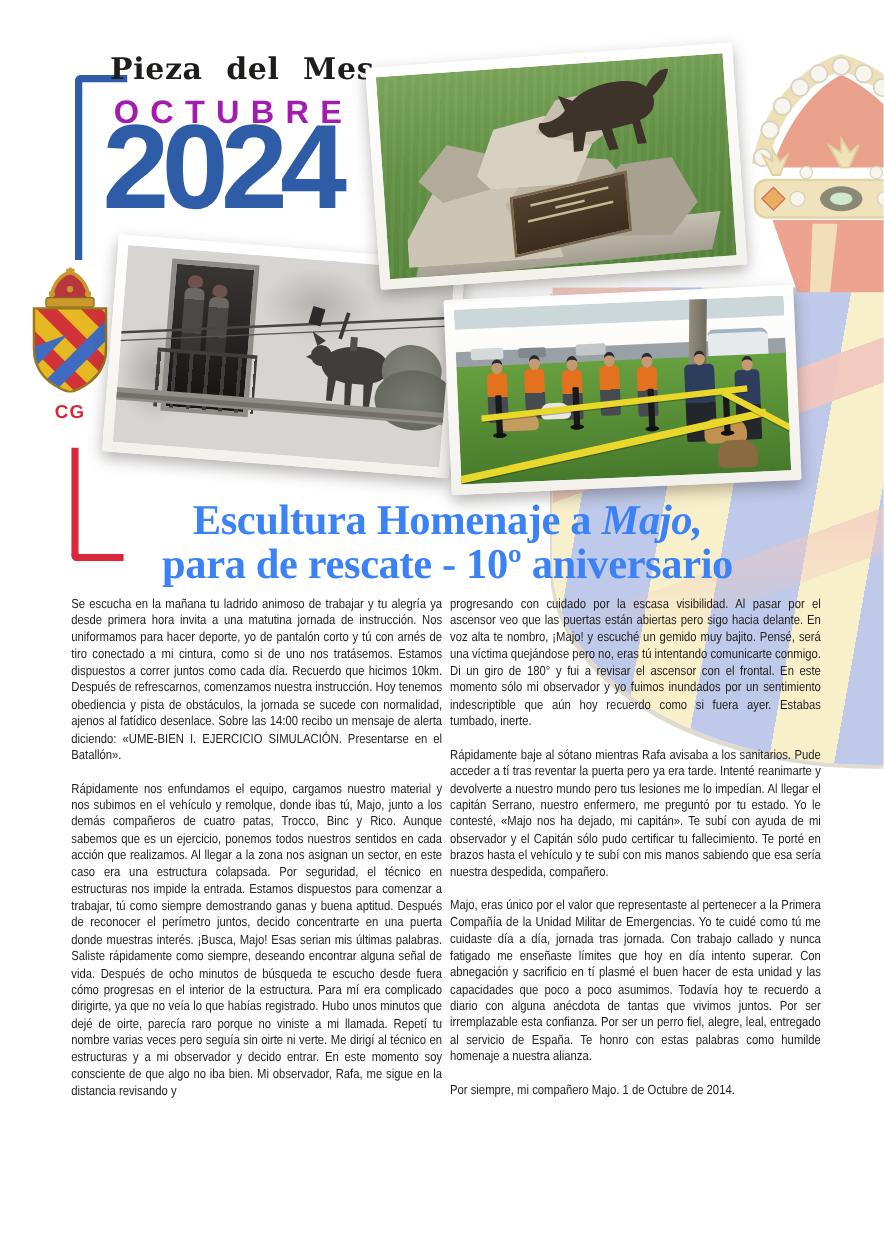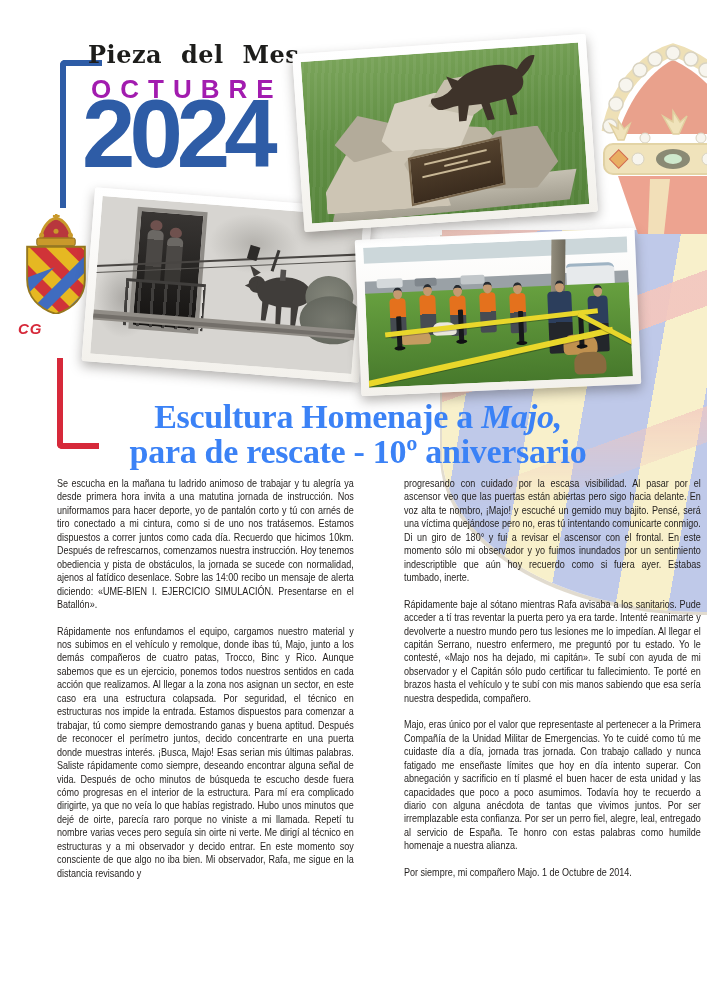--- a/index.html
+++ b/index.html
@@ -20,40 +20,40 @@
     -webkit-mask: linear-gradient(#000 0 38%, transparent 72%);
             mask: linear-gradient(#000 0 38%, transparent 72%);
   }
   .wm-crown{ position:absolute; left:588px; top:34px; z-index:0; }
 
   
   .rail-blue{ position:absolute; left:60px; top:60px; width:36px; height:142px; z-index:2;
     border-left:6px solid #2e5ca6; border-top:6px solid #2e5ca6; border-top-left-radius:5px; }
   .rail-red{ position:absolute; left:57px; top:358px; width:36px; height:85px; z-index:2;
     border-left:6px solid #d6293a; border-bottom:6px solid #d6293a; border-bottom-left-radius:5px; }
-  .emblem{ position:absolute; left:18px; top:214px; width:76px; z-index:2; text-align:left;font-style:italic; }
+  .emblem{ position:absolute; left:18px; top:214px; width:76px; z-index:2; text-align:center; }
   .emblem-label{ margin-top:2px; font-weight:bold; font-size:15px; letter-spacing:1px; color:#d6293a; }
 
   
   .kicker{ position:absolute; left:88px; top:40px; z-index:2; font-family:"DejaVu Serif", serif;
     font-weight:bold; font-size:24px; letter-spacing:.5px; word-spacing:10px; color:#1d1d1b; }
   .month{ position:absolute; left:91px; top:74px; z-index:2; font-weight:bold; font-size:26px;
     letter-spacing:9px; color:#a21caf; }
   .year{ position:absolute; left:82px; top:86px; z-index:2; font-weight:bold; font-size:96px; line-height:1;
     letter-spacing:-6px; color:#2e5ca6;text-align:right; }
 
   
   .title{ position:absolute; left:48px; top:399px; width:620px; z-index:2; text-align:center;
     font-family:"Liberation Serif", serif; font-weight:bold; color:#3b82f6; }
   .title .t1,.title .t2{ font-size:34px; line-height:35px; letter-spacing:-.3px; }
   .title em{ font-style:italic; }
 
   
   .col{ position:absolute; top:477px; width:297px; z-index:2; }
-  .col-a{ left:57px; } .col-b{ left:360px;margin-left:44px; }
+  .col-a{ left:57px; } .col-b{ left:360px; }
   .col-inner{ width:345px; transform:scaleX(0.86); transform-origin:0 0;
     font-size:10.5px; line-height:13.45px; text-align:justify; color:#201d1b; }
   .col-inner p{ margin:0 0 13px 0; }
 
   
   .photo{ position:absolute; background:linear-gradient(#ffffff,#f3f1ec); padding:8px; border-radius:2px;
     box-shadow:0 5px 12px rgba(40,35,30,.35); }
   .scene{ position:relative; overflow:hidden; }
   .ph-a{ left:298px; top:44px; z-index:5; transform:rotate(-4deg); }
   .ph-b{ left:88px;  top:198px; z-index:3; transform:rotate(4.5deg); }

